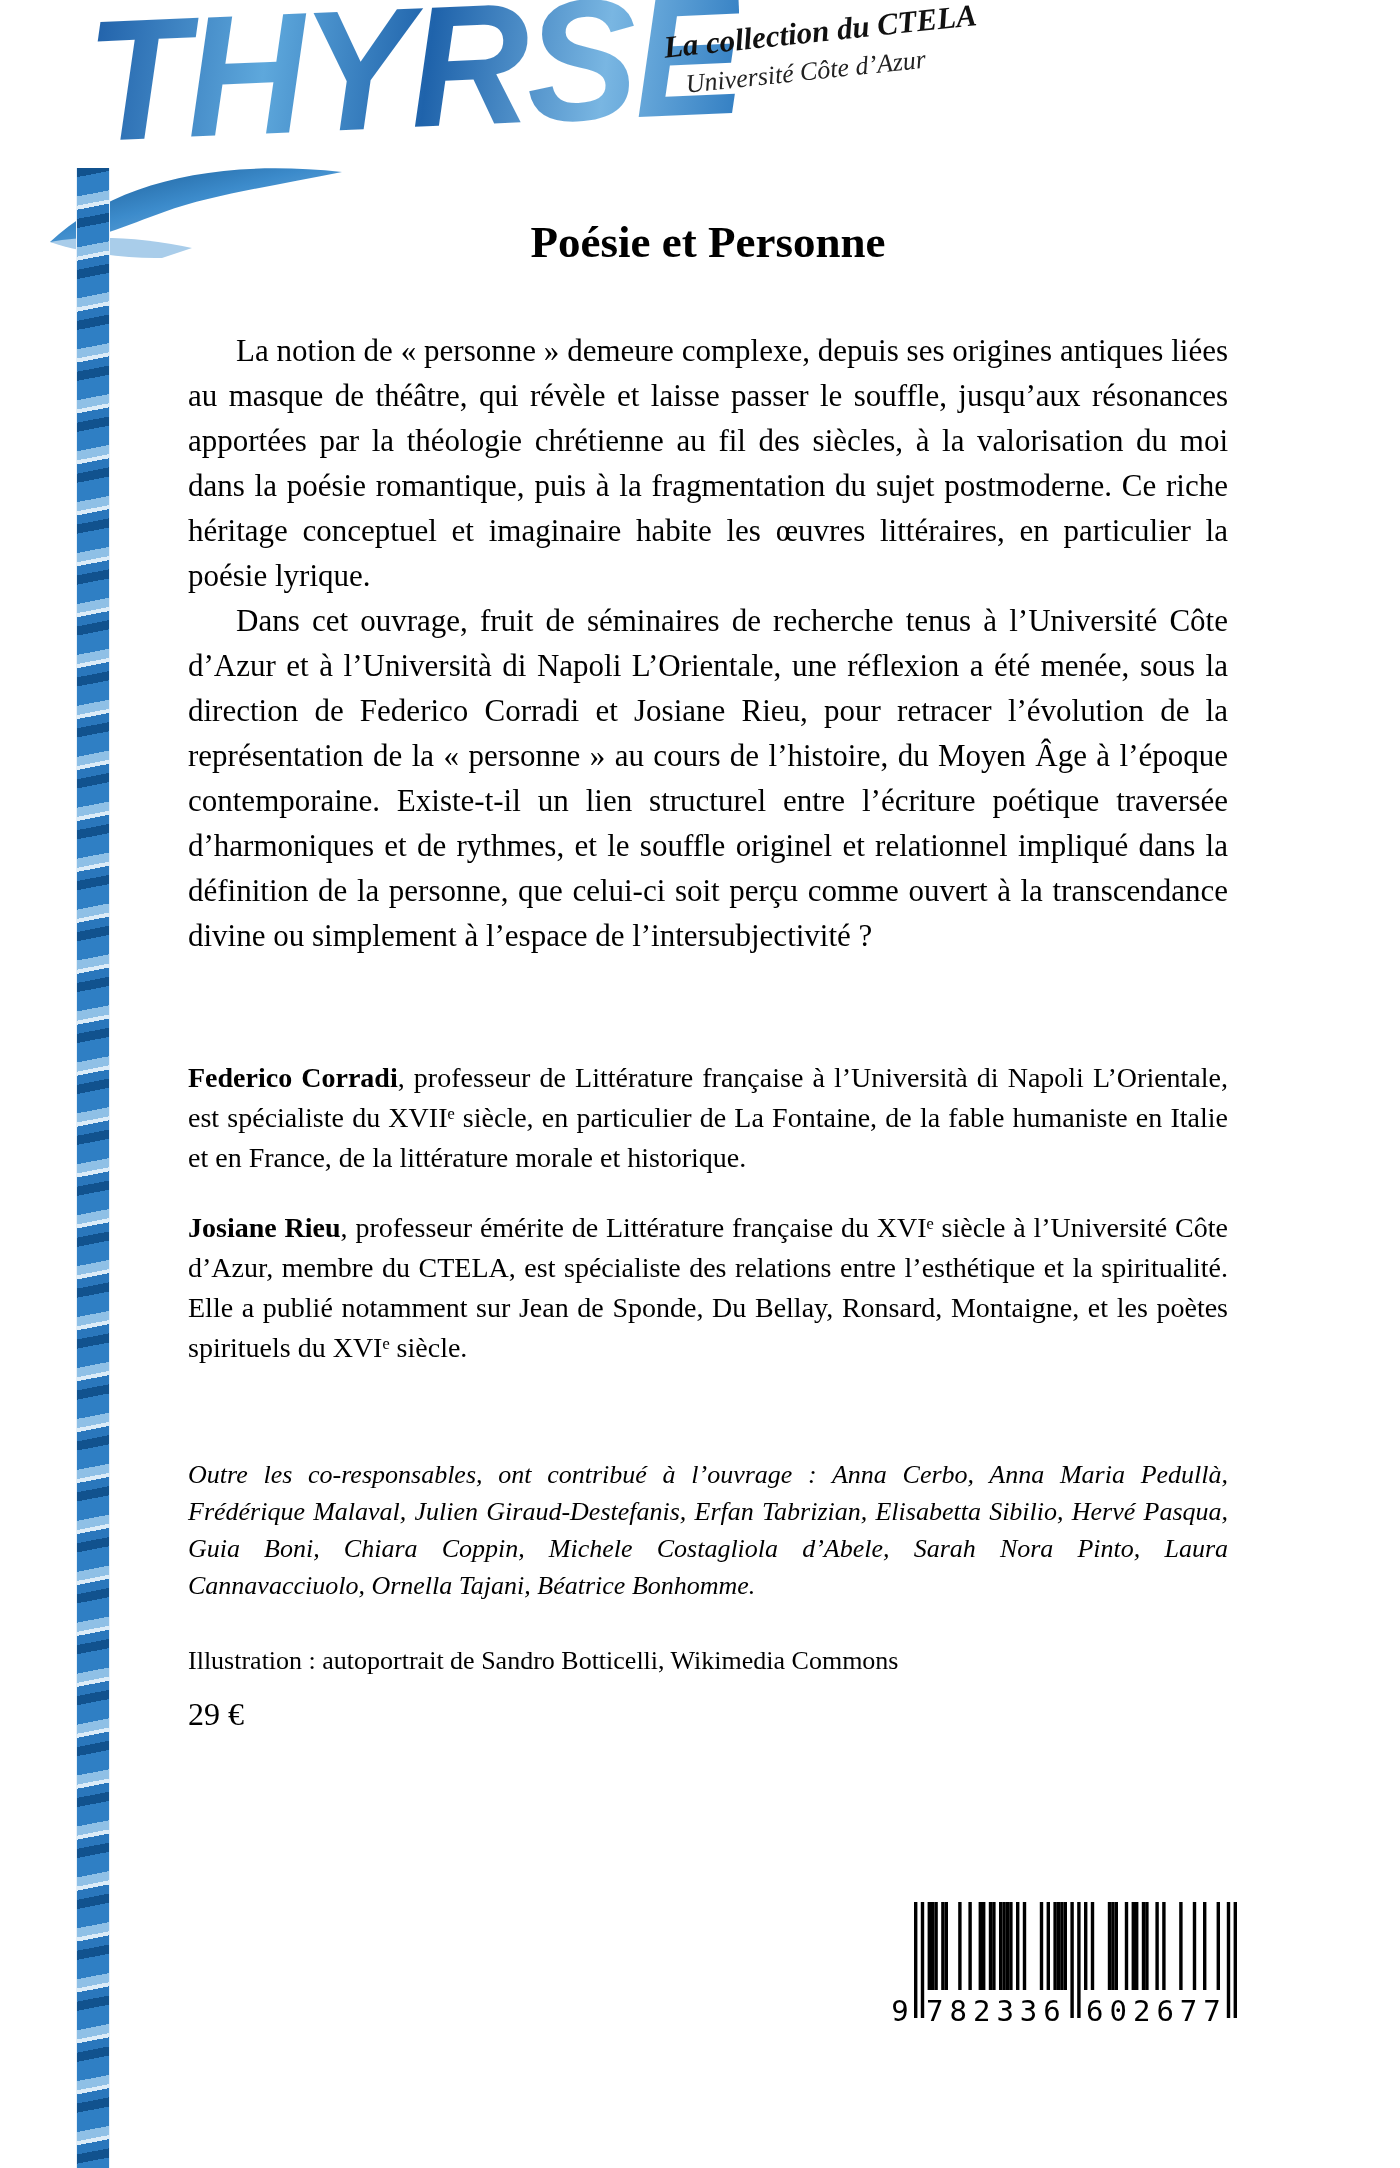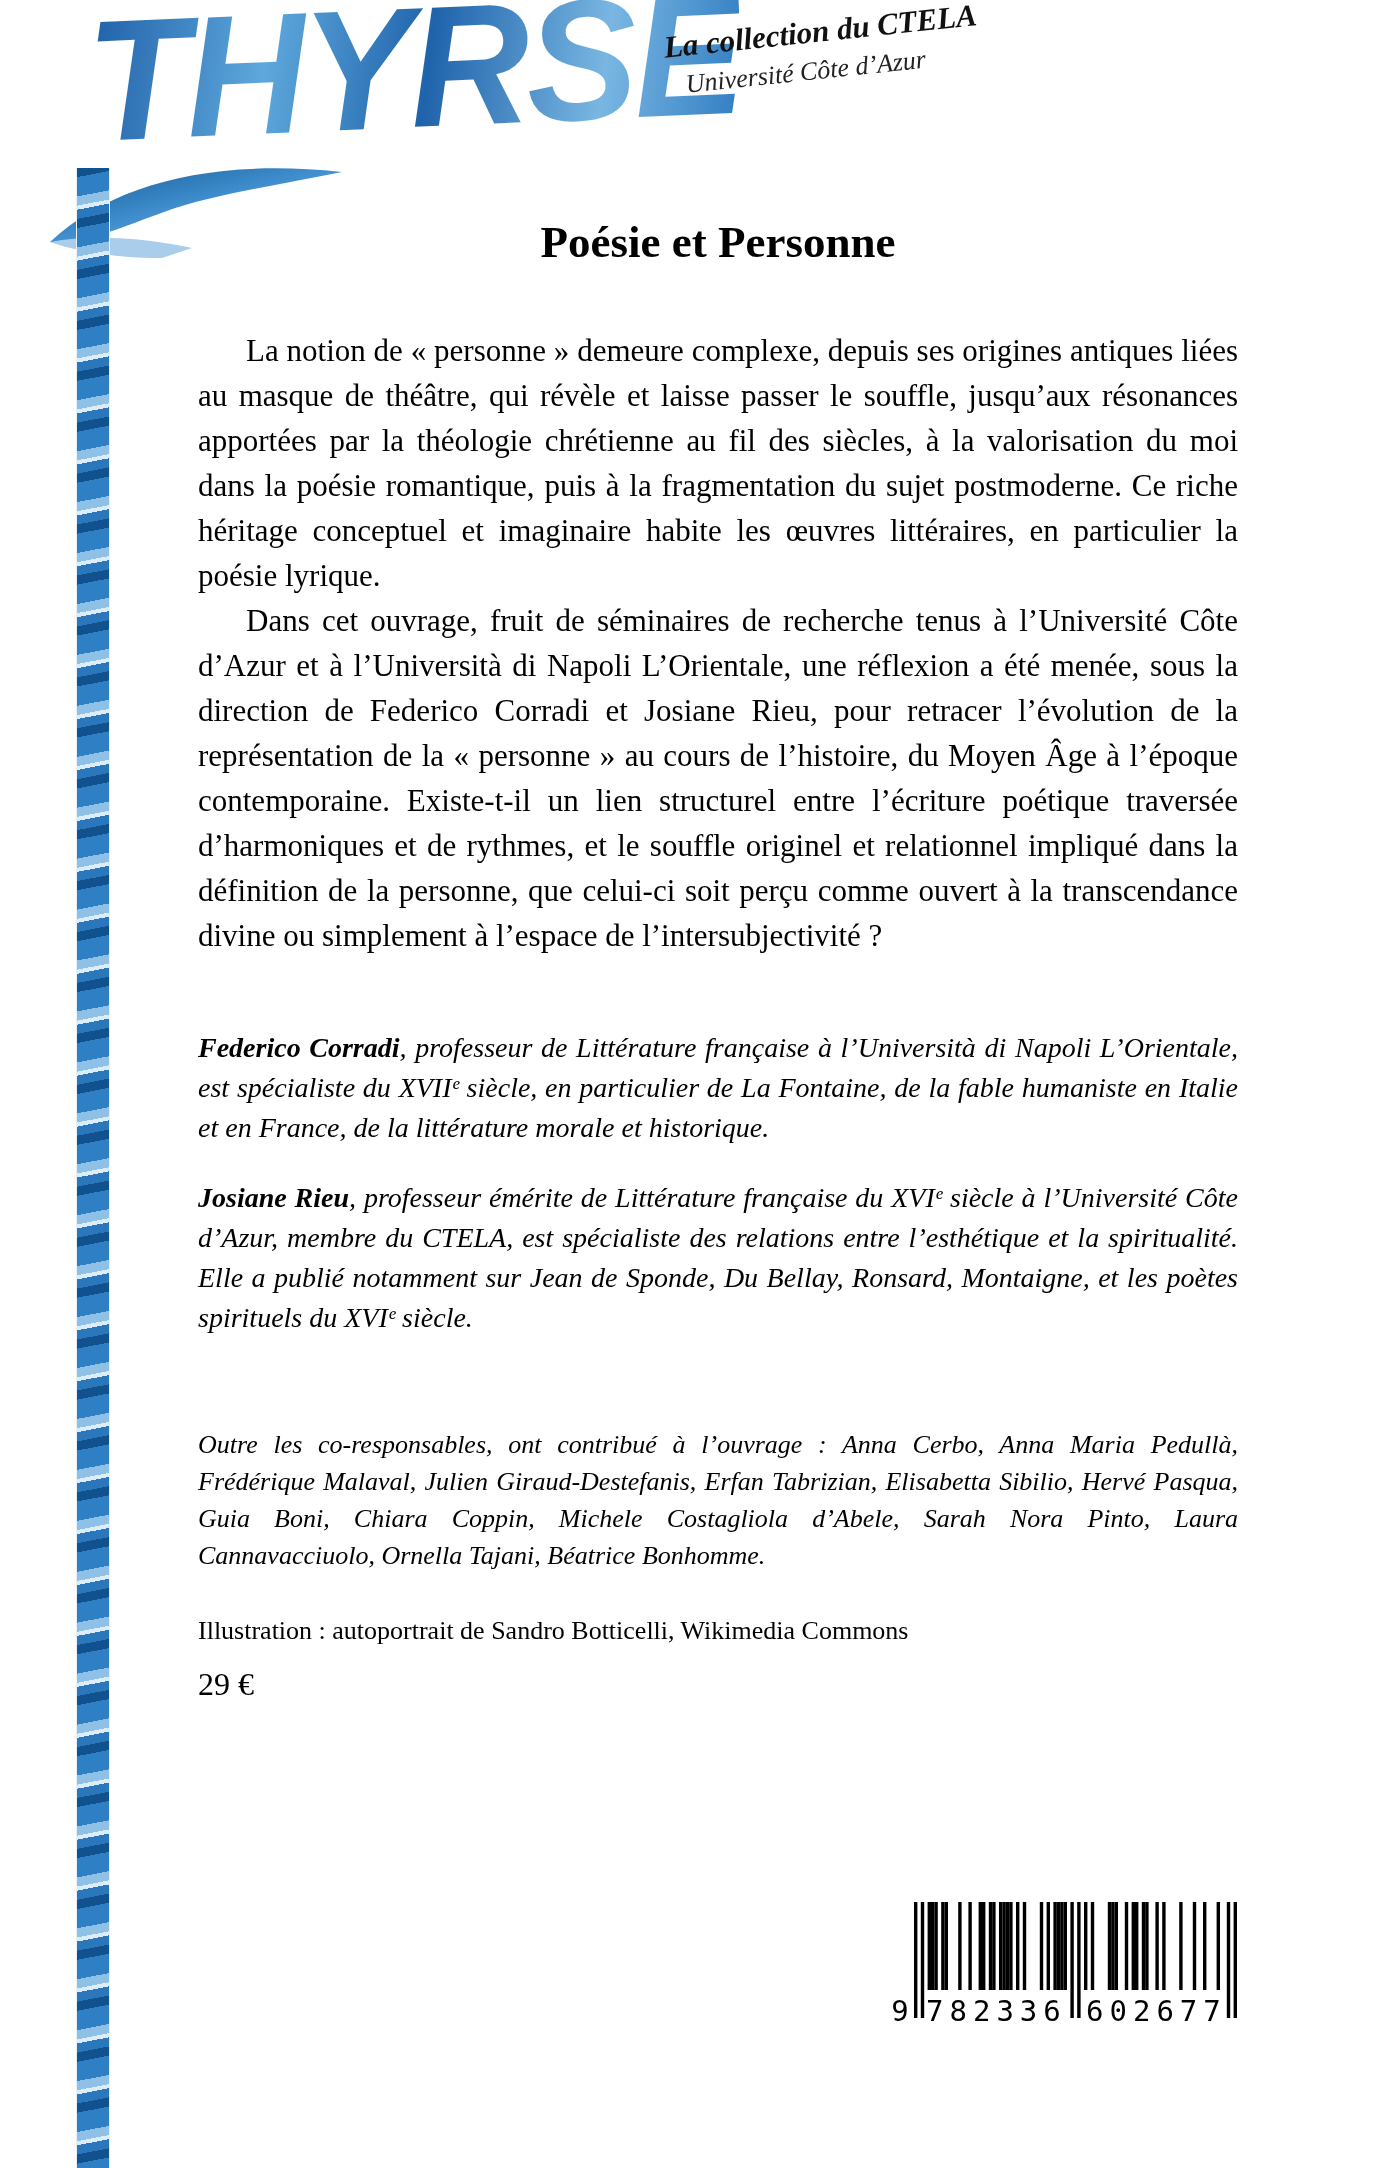--- a/index.html
+++ b/index.html
@@ -51,25 +51,25 @@
       #2f7fc4 9px, #2f7fc4 28px,
       #8fc0e6 28px, #8fc0e6 37px,
       #dcecf8 37px, #dcecf8 41px,
       #2a77bc 41px, #2a77bc 50px
     );
     border-left:1px solid #e8f1f9;
     border-right:1px solid #e8f1f9;
   }
 
   
-  .content { position:absolute; left:198px; top:212px; width:1040px; }
+  .content { position:absolute; left:188px; top:212px; width:1040px; }
   .title { text-align:center; font-weight:bold; font-size:45px; line-height:60px; }
   .synopsis { margin-top:56px; font-size:31px; line-height:45px; text-align:justify; }
   .synopsis p { text-indent:48px; }
-  .bios { margin-top:70px; font-style:italic; font-size:28px; line-height:40px; text-align:justify; }
+  .bios { margin-top:100px; font-size:28px; line-height:40px; text-align:justify; }
   .bio + .bio { margin-top:30px; }
   .bio .bio-name { font-weight:bold; }
   .contributors { margin-top:88px; font-style:italic; font-size:26px; line-height:37px; text-align:justify; }
   .illustration { margin-top:42px; font-size:26px; }
   .isbn { margin-top:46px; font-size:27px; }
   .price { margin-top:20px; font-size:32px; }
 
   
   .barcode { position:absolute; left:888px; top:1902px; width:352px; height:144px; background:#fff; }
   .barcode svg { display:block; }

